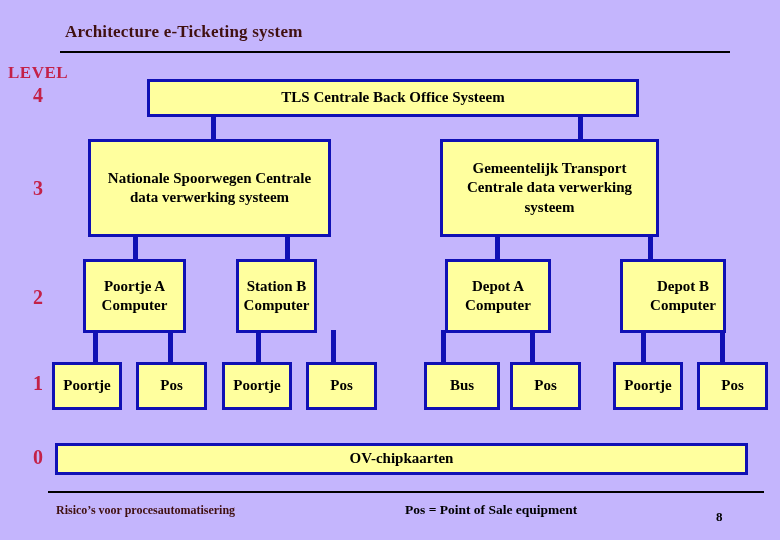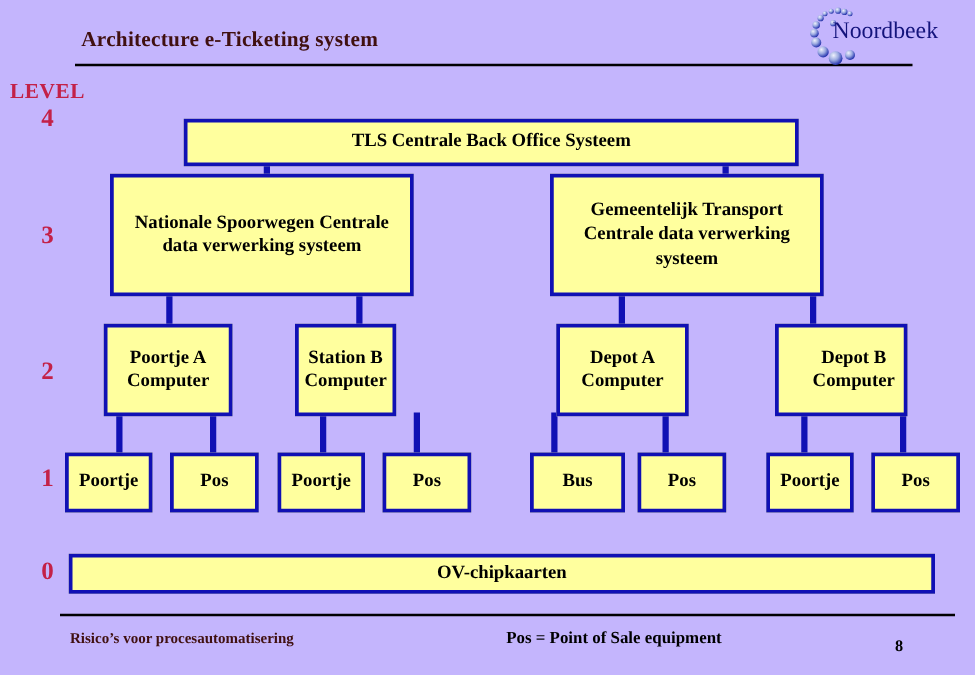--- a/index.html
+++ b/index.html
@@ -58,36 +58,20 @@
   .page-num{left:716px;top:509px;font-size:13px;font-weight:bold;color:#000;}
 </style>
 </head>
 <body>
 
 <div class="slide">
 
   <div class="abs slide-title">Architecture e-Ticketing system</div>
   <div class="abs title-underline"></div>
 
-  <div class="abs logo">
-    <span class="bubble bb1"></span>
-    <span class="bubble bb2"></span>
-    <span class="bubble bb3"></span>
-    <span class="bubble bb4"></span>
-    <span class="bubble bb5"></span>
-    <span class="bubble bb6"></span>
-    <span class="bubble bb7"></span>
-    <span class="bubble bb8"></span>
-    <span class="bubble bb9"></span>
-    <span class="bubble bb10"></span>
-    <span class="bubble bb11"></span>
-    <span class="bubble bb12"></span>
-    <span class="bubble bb13"></span>
-    <span class="logo-text">Noordbeek</span>
-  </div>
 
   <div class="abs level-label">LEVEL</div>
   <div class="abs lvl-num" style="top:84px;">4</div>
   <div class="abs lvl-num" style="top:177px;">3</div>
   <div class="abs lvl-num" style="top:286px;">2</div>
   <div class="abs lvl-num" style="top:372px;">1</div>
   <div class="abs lvl-num" style="top:446px;">0</div>
 
   <div class="abs vline" style="left:211px;top:113px;height:28px;"></div>
   <div class="abs vline" style="left:578px;top:113px;height:28px;"></div>
@@ -99,21 +83,21 @@
 
   <div class="abs vline" style="left:93px;top:330px;height:34px;"></div>
   <div class="abs vline" style="left:168px;top:330px;height:34px;"></div>
   <div class="abs vline" style="left:256px;top:330px;height:34px;"></div>
   <div class="abs vline" style="left:331px;top:330px;height:34px;"></div>
   <div class="abs vline" style="left:441px;top:330px;height:34px;"></div>
   <div class="abs vline" style="left:530px;top:330px;height:34px;"></div>
   <div class="abs vline" style="left:641px;top:330px;height:34px;"></div>
   <div class="abs vline" style="left:720px;top:330px;height:34px;"></div>
 
-  <div class="abs box fs15" style="left:147px;top:79px;width:492px;height:38px;margin-top:16px;">TLS Centrale Back Office Systeem</div>
+  <div class="abs box fs15" style="left:147px;top:79px;width:492px;height:38px;">TLS Centrale Back Office Systeem</div>
 
   <div class="abs box fs14" style="left:88px;top:139px;width:243px;height:98px;">Nationale Spoorwegen Centrale data verwerking systeem</div>
   <div class="abs box fs14" style="left:440px;top:139px;width:219px;height:98px;">Gemeentelijk Transport Centrale data verwerking systeem</div>
 
   <div class="abs box fs15" style="left:83px;top:259px;width:103px;height:74px;">Poortje A Computer</div>
   <div class="abs box fs15" style="left:236px;top:259px;width:81px;height:74px;">Station B Computer</div>
   <div class="abs box fs15" style="left:445px;top:259px;width:106px;height:74px;">Depot A Computer</div>
   <div class="abs box fs15" style="left:620px;top:259px;width:106px;height:74px;padding-left:24px;">Depot B Computer</div>
 
   <div class="abs box fs15" style="left:52px;top:362px;width:70px;height:48px;">Poortje</div>

